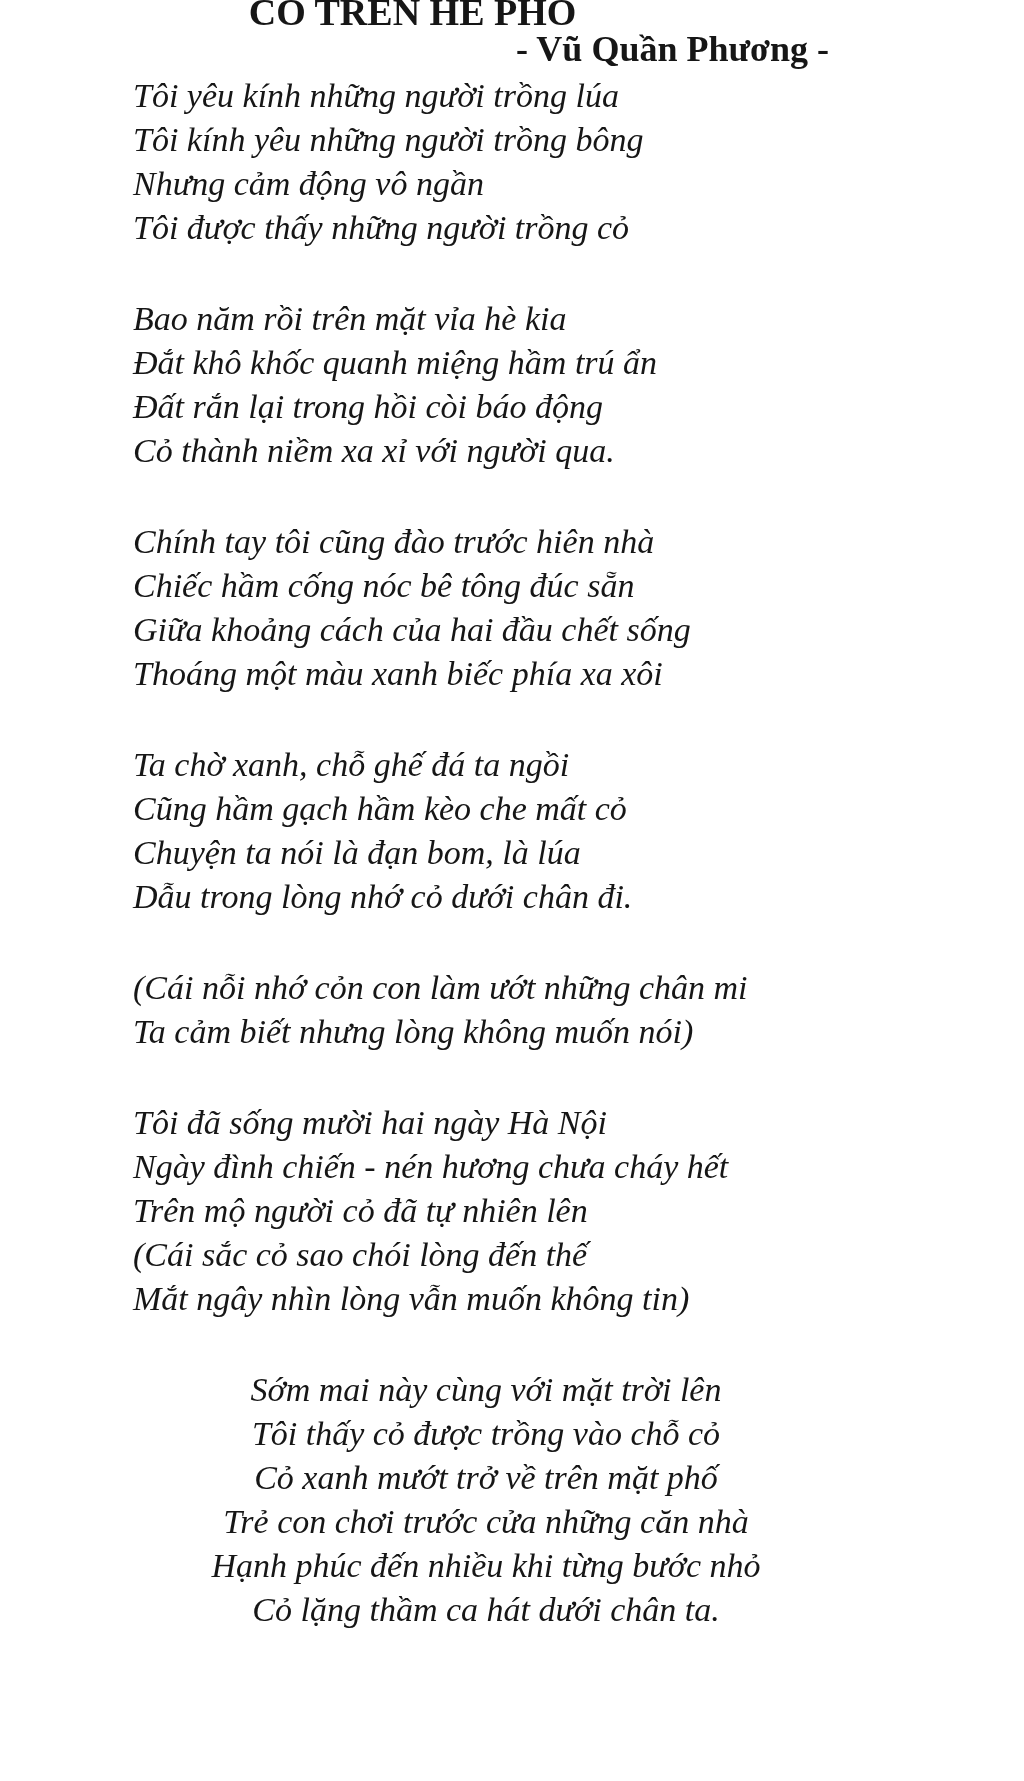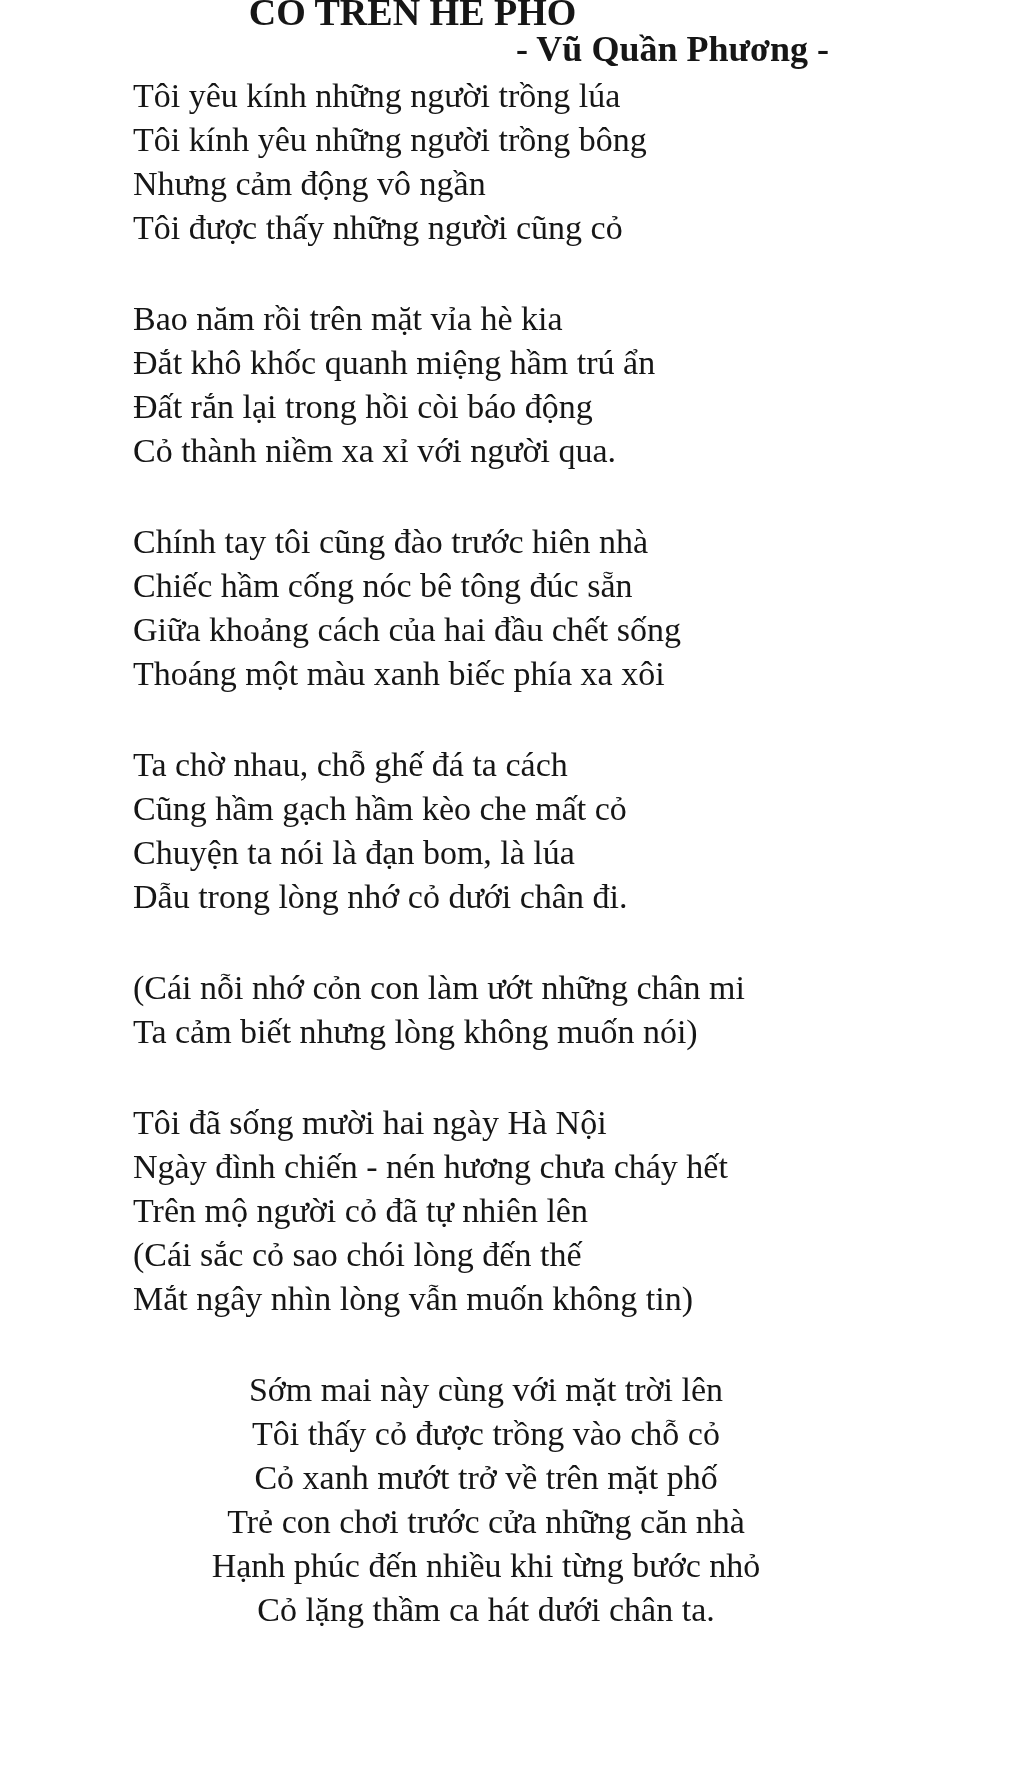--- a/index.html
+++ b/index.html
@@ -31,21 +31,21 @@
     top: 30px; right: 30px;
     font-size: 36px;
     font-weight: bold;
     line-height: 1.1;
     white-space: nowrap;
   }
   .poem {
     position: absolute;
     top: 74px; left: 133px; right: 20px;
   }
-  .stanza { margin: 0 0 47px 0; }
+  .stanza { margin: 0 0 47px 0; font-style: italic; }
   .stanza:last-child { margin-bottom: 0; text-align: center; }
   .line {
     font-size: 34px;
     line-height: 44px;
     white-space: nowrap;
   }
 </style>
 </head>
 <body>
 
@@ -54,39 +54,39 @@
   <h1 class="title">CỎ TRÊN HÈ PHỐ</h1>
 
   <div class="author">- Vũ Quần Phương -</div>
 
   <div class="poem">
 
     <div class="stanza">
       <div class="line">Tôi yêu kính những người trồng lúa</div>
       <div class="line">Tôi kính yêu những người trồng bông</div>
       <div class="line">Nhưng cảm động vô ngần</div>
-      <div class="line">Tôi được thấy những người cũng cỏ</div>
+      <div class="line">Tôi được thấy những người trồng cỏ</div>
     </div>
 
     <div class="stanza">
       <div class="line">Bao năm rồi trên mặt vỉa hè kia</div>
       <div class="line">Đắt khô khốc quanh miệng hầm trú ẩn</div>
       <div class="line">Đất rắn lại trong hồi còi báo động</div>
       <div class="line">Cỏ thành niềm xa xỉ với người qua.</div>
     </div>
 
     <div class="stanza">
       <div class="line">Chính tay tôi cũng đào trước hiên nhà</div>
       <div class="line">Chiếc hầm cống nóc bê tông đúc sẵn</div>
       <div class="line">Giữa khoảng cách của hai đầu chết sống</div>
       <div class="line">Thoáng một màu xanh biếc phía xa xôi</div>
     </div>
 
     <div class="stanza">
-      <div class="line">Ta chờ nhau, chỗ ghế đá ta cách</div>
+      <div class="line">Ta chờ xanh, chỗ ghế đá ta ngồi</div>
       <div class="line">Cũng hầm gạch hầm kèo che mất cỏ</div>
       <div class="line">Chuyện ta nói là đạn bom, là lúa</div>
       <div class="line">Dẫu trong lòng nhớ cỏ dưới chân đi.</div>
     </div>
 
     <div class="stanza">
       <div class="line">(Cái nỗi nhớ cỏn con làm ướt những chân mi</div>
       <div class="line">Ta cảm biết nhưng lòng không muốn nói)</div>
     </div>
 

